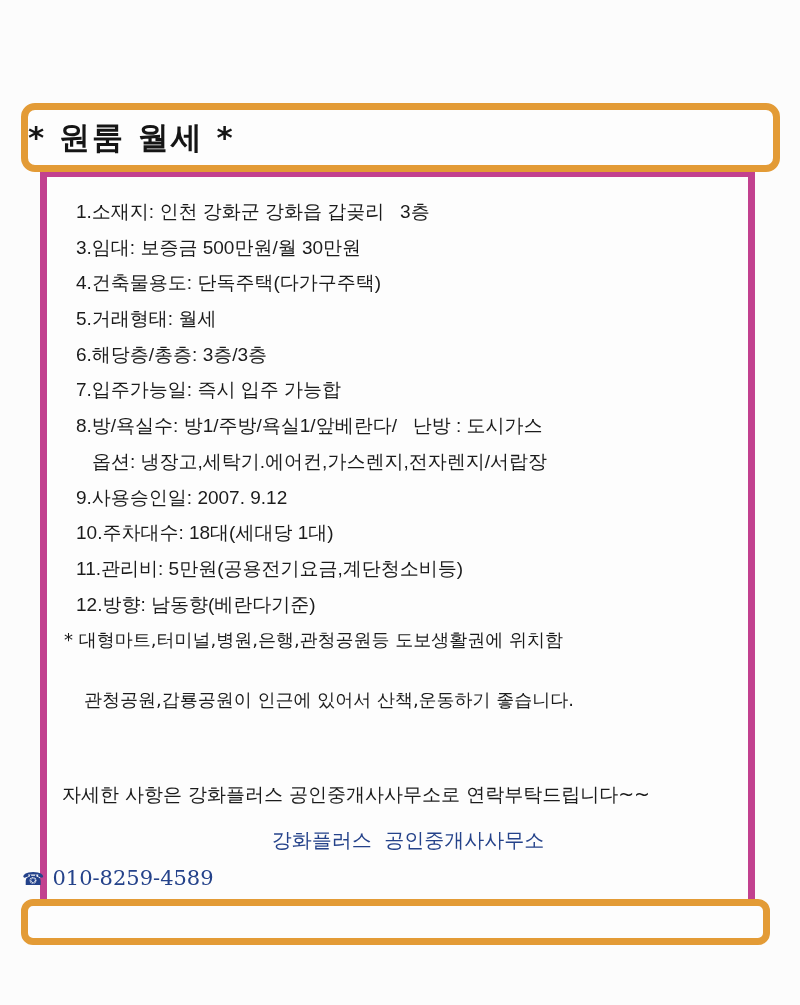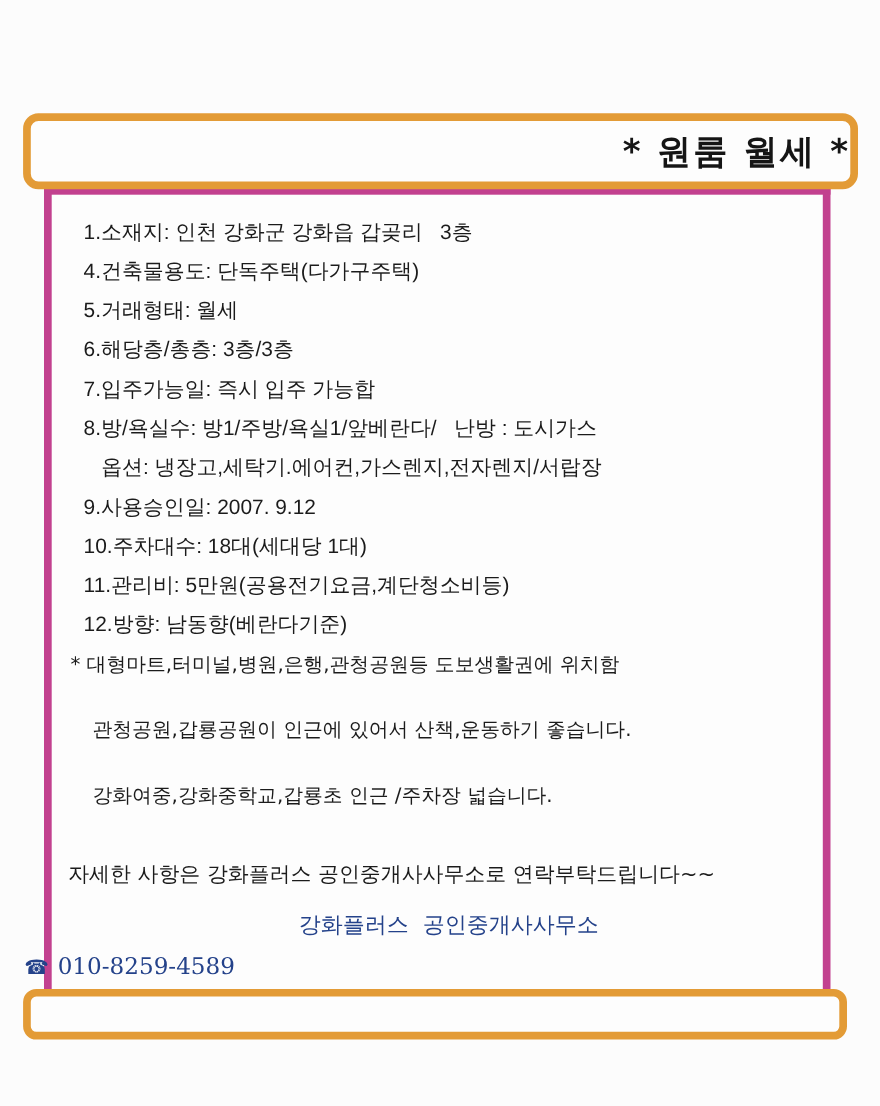--- a/index.html
+++ b/index.html
@@ -30,21 +30,21 @@
       left: 21px;
       top: 103px;
       width: 745px;
       height: 55px;
       border: 7px solid #e39b36;
       border-radius: 14px;
       background: #fdfdfd;
       z-index: 2;
       display: flex;
       align-items: center;
-      justify-content: flex-end;
+      justify-content: flex-start;
     }
     .title {
       font-size: 31px;
       font-weight: bold;
       letter-spacing: 2px;
       color: #151515;
       white-space: pre;
     }
     .bottom-frame {
       position: absolute;
@@ -120,33 +120,33 @@
 <body>
 
 <div class="pink-frame"></div>
 
 <div class="title-frame">
   <span class="title">* 원룸 월세 *</span>
 </div>
 
 <div class="lines">
   <div class="line">1.소재지: 인천 강화군 강화읍 갑곶리   3층</div>
+  <div class="line">3.임대: 보증금 500만원/월 30만원</div>
   <div class="line">4.건축물용도: 단독주택(다가구주택)</div>
   <div class="line">5.거래형태: 월세</div>
   <div class="line">6.해당층/총층: 3층/3층</div>
   <div class="line">7.입주가능일: 즉시 입주 가능합</div>
   <div class="line">8.방/욕실수: 방1/주방/욕실1/앞베란다/   난방 : 도시가스</div>
   <div class="line indent1">옵션: 냉장고,세탁기.에어컨,가스렌지,전자렌지/서랍장</div>
   <div class="line">9.사용승인일: 2007. 9.12</div>
   <div class="line">10.주차대수: 18대(세대당 1대)</div>
   <div class="line">11.관리비: 5만원(공용전기요금,계단청소비등)</div>
   <div class="line">12.방향: 남동향(베란다기준)</div>
   <div class="line note">* 대형마트,터미널,병원,은행,관청공원등 도보생활권에 위치함</div>
   <div class="line note-cont">관청공원,갑룡공원이 인근에 있어서 산책,운동하기 좋습니다.</div>
-  <div class="line note-cont">강화여중,강화중학교,갑룡초 인근 /주차장 넓습니다.</div>
 </div>
 
 <div class="contact-line">자세한 사항은 강화플러스 공인중개사사무소로 연락부탁드립니다~~</div>
 
 <div class="agency-name">강화플러스  공인중개사사무소</div>
 
 <div class="phone-row"><span class="phone-icon">☎</span><span>010-8259-4589</span></div>
 
 <div class="bottom-frame"></div>
 

